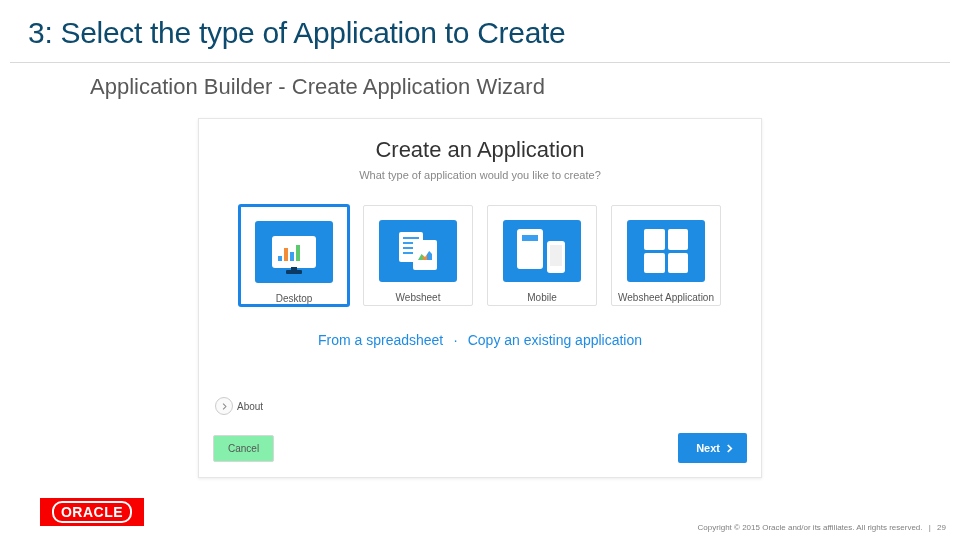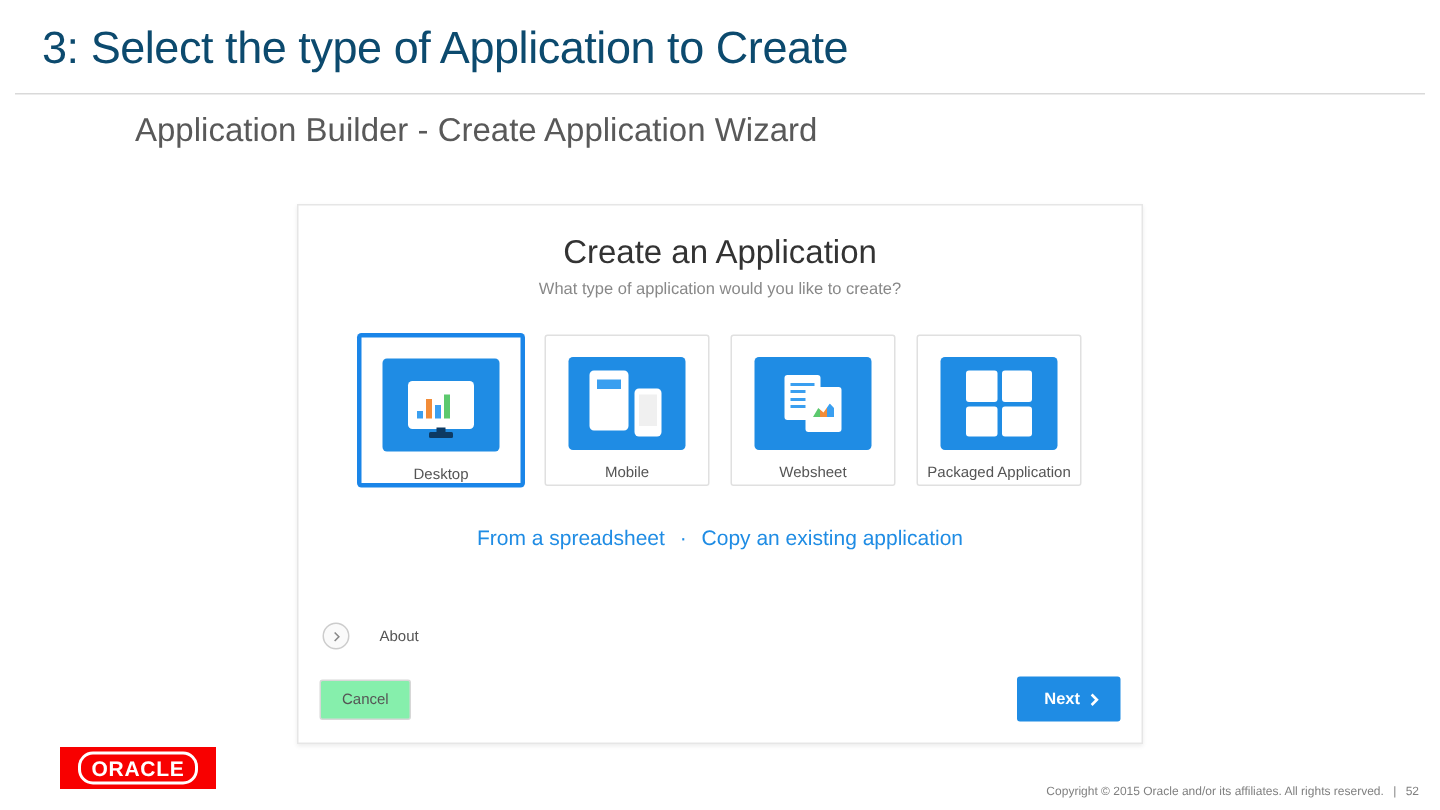--- a/index.html
+++ b/index.html
@@ -1,32 +1,32 @@
 <!DOCTYPE html>
 <html><head>
 <meta charset="utf-8">
 <style>
   * { box-sizing: border-box; margin: 0; padding: 0; }
   html, body { width: 960px; height: 540px; font-family: "Segoe UI", Arial, sans-serif; background: #fff; overflow: hidden; }
   .slide { position: relative; width: 960px; height: 540px; }
   .title { position: absolute; top: 16px; left: 28px; font-size: 30px; font-weight: 400; color: #0c4a6e; letter-spacing: -0.3px; }
   .subtitle { position: absolute; top: 74px; left: 46px; font-size: 22px; font-weight: 400; color: #595959; margin-left: 44px; }
   .hr { position: absolute; top: 62px; left: 10px; right: 10px; height: 1px; background: #d9d9d9; }
-  .builder-frame { position: absolute; top: 136px; left: 198px; width: 564px; height: 360px; border: 1px solid #e6e6e6; box-shadow: 0 1px 3px rgba(0,0,0,0.08); background: #fff; }
+  .builder-frame { position: absolute; top: 118px; left: 198px; width: 564px; height: 360px; border: 1px solid #e6e6e6; box-shadow: 0 1px 3px rgba(0,0,0,0.08); background: #fff; }
   .bf-header { padding: 18px 0 4px; text-align: center; }
   .bf-title { font-size: 22px; color: #333; font-weight: 300; }
   .bf-question { font-size: 11px; color: #888; margin-top: 6px; font-weight: 400; }
   .cards { display: flex; justify-content: center; gap: 14px; margin-top: 20px; padding: 0 24px; }
   .card { width: 110px; border: 1px solid #e0e0e0; border-radius: 2px; text-align: center; padding-bottom: 0; background: #fff; cursor: pointer; }
   .card.selected { border: 2px solid #1a85e8; box-shadow: 0 0 0 1px #1a85e8; }
   .card .tile { width: 78px; height: 62px; margin: 14px auto 10px; background: #1f8ce4; border-radius: 3px; display: flex; align-items: center; justify-content: center; position: relative; }
   .card .label { font-size: 10px; color: #555; }
   .links { text-align: center; margin-top: 26px; font-size: 14px; color: #1f8ce4; }
   .links span { margin: 0 6px; cursor: pointer; }
-  .about-row { position: absolute; bottom: 62px; left: 16px; display: flex; align-items: center; gap: 20px; color: #555; font-size: 10px; }
+  .about-row { position: absolute; bottom: 62px; left: 16px; display: flex; align-items: center; gap: 4px; color: #555; font-size: 10px; }
   .about-btn { width: 18px; height: 18px; border-radius: 50%; border: 1px solid #ccc; display: flex; align-items: center; justify-content: center; cursor: pointer; background: #fafafa; }
   .about-btn svg { width: 7px; height: 7px; }
   .footer-row { position: absolute; bottom: 14px; left: 14px; right: 14px; display: flex; justify-content: space-between; align-items: center; }
   .cancel-btn { border: 1px solid #d7d7d7; background: #86efac; color: #555; font-size: 10px; padding: 7px 14px; border-radius: 2px; cursor: pointer; }
   .next-btn { background: #1f8ce4; color: #fff; border: none; font-size: 11px; font-weight: 600; padding: 9px 14px 9px 18px; border-radius: 2px; cursor: pointer; display: flex; align-items: center; gap: 6px; }
   .next-btn svg { width: 7px; height: 9px; }
 
   
   .monitor { width: 44px; height: 32px; background: #fff; border-radius: 3px; position: relative; }
   .monitor::after { content:""; position:absolute; bottom:-6px; left:50%; transform:translateX(-50%); width:16px; height:4px; background:#0d3a63; border-radius:1px; }
@@ -80,46 +80,46 @@
                 <span></span>
                 <span></span>
                 <span></span>
               </div>
             </div>
         </div>
         <div class="label">Desktop</div>
       </div>
       <div class="card">
         <div class="tile">
+          <div class="sheet">
+              <div class="s1"></div>
+              <div class="s2"></div>
+            </div>
+        </div>
+        <div class="label">Websheet</div>
+      </div>
+      <div class="card">
+        <div class="tile">
           <div class="devices">
               <div class="tablet"></div>
               <div class="phone"></div>
             </div>
         </div>
         <div class="label">Mobile</div>
-      </div>
-      <div class="card">
-        <div class="tile">
-          <div class="sheet">
-              <div class="s1"></div>
-              <div class="s2"></div>
-            </div>
-        </div>
-        <div class="label">Websheet</div>
       </div>
       <div class="card">
         <div class="tile">
           <div class="pkg">
               <div></div>
               <div></div>
               <div></div>
               <div></div>
             </div>
         </div>
-        <div class="label">Packaged Application</div>
+        <div class="label">Websheet Application</div>
       </div>
     </div>
 
     <div class="links">
       <span>From a spreadsheet</span>
       ·
       <span>Copy an existing application</span>
     </div>
 
     <div class="about-row">
@@ -142,16 +142,16 @@
     </div>
   </div>
 
   <div class="oracle-logo">
     <span class="wordmark">ORACLE</span>
   </div>
 
   <div class="slide-footer">
     <span>Copyright © 2015 Oracle and/or its affiliates. All rights reserved.</span>
     <span class="sep">|</span>
-    <span>52</span>
+    <span>29</span>
   </div>
 
 </div>
 
 </body></html>

